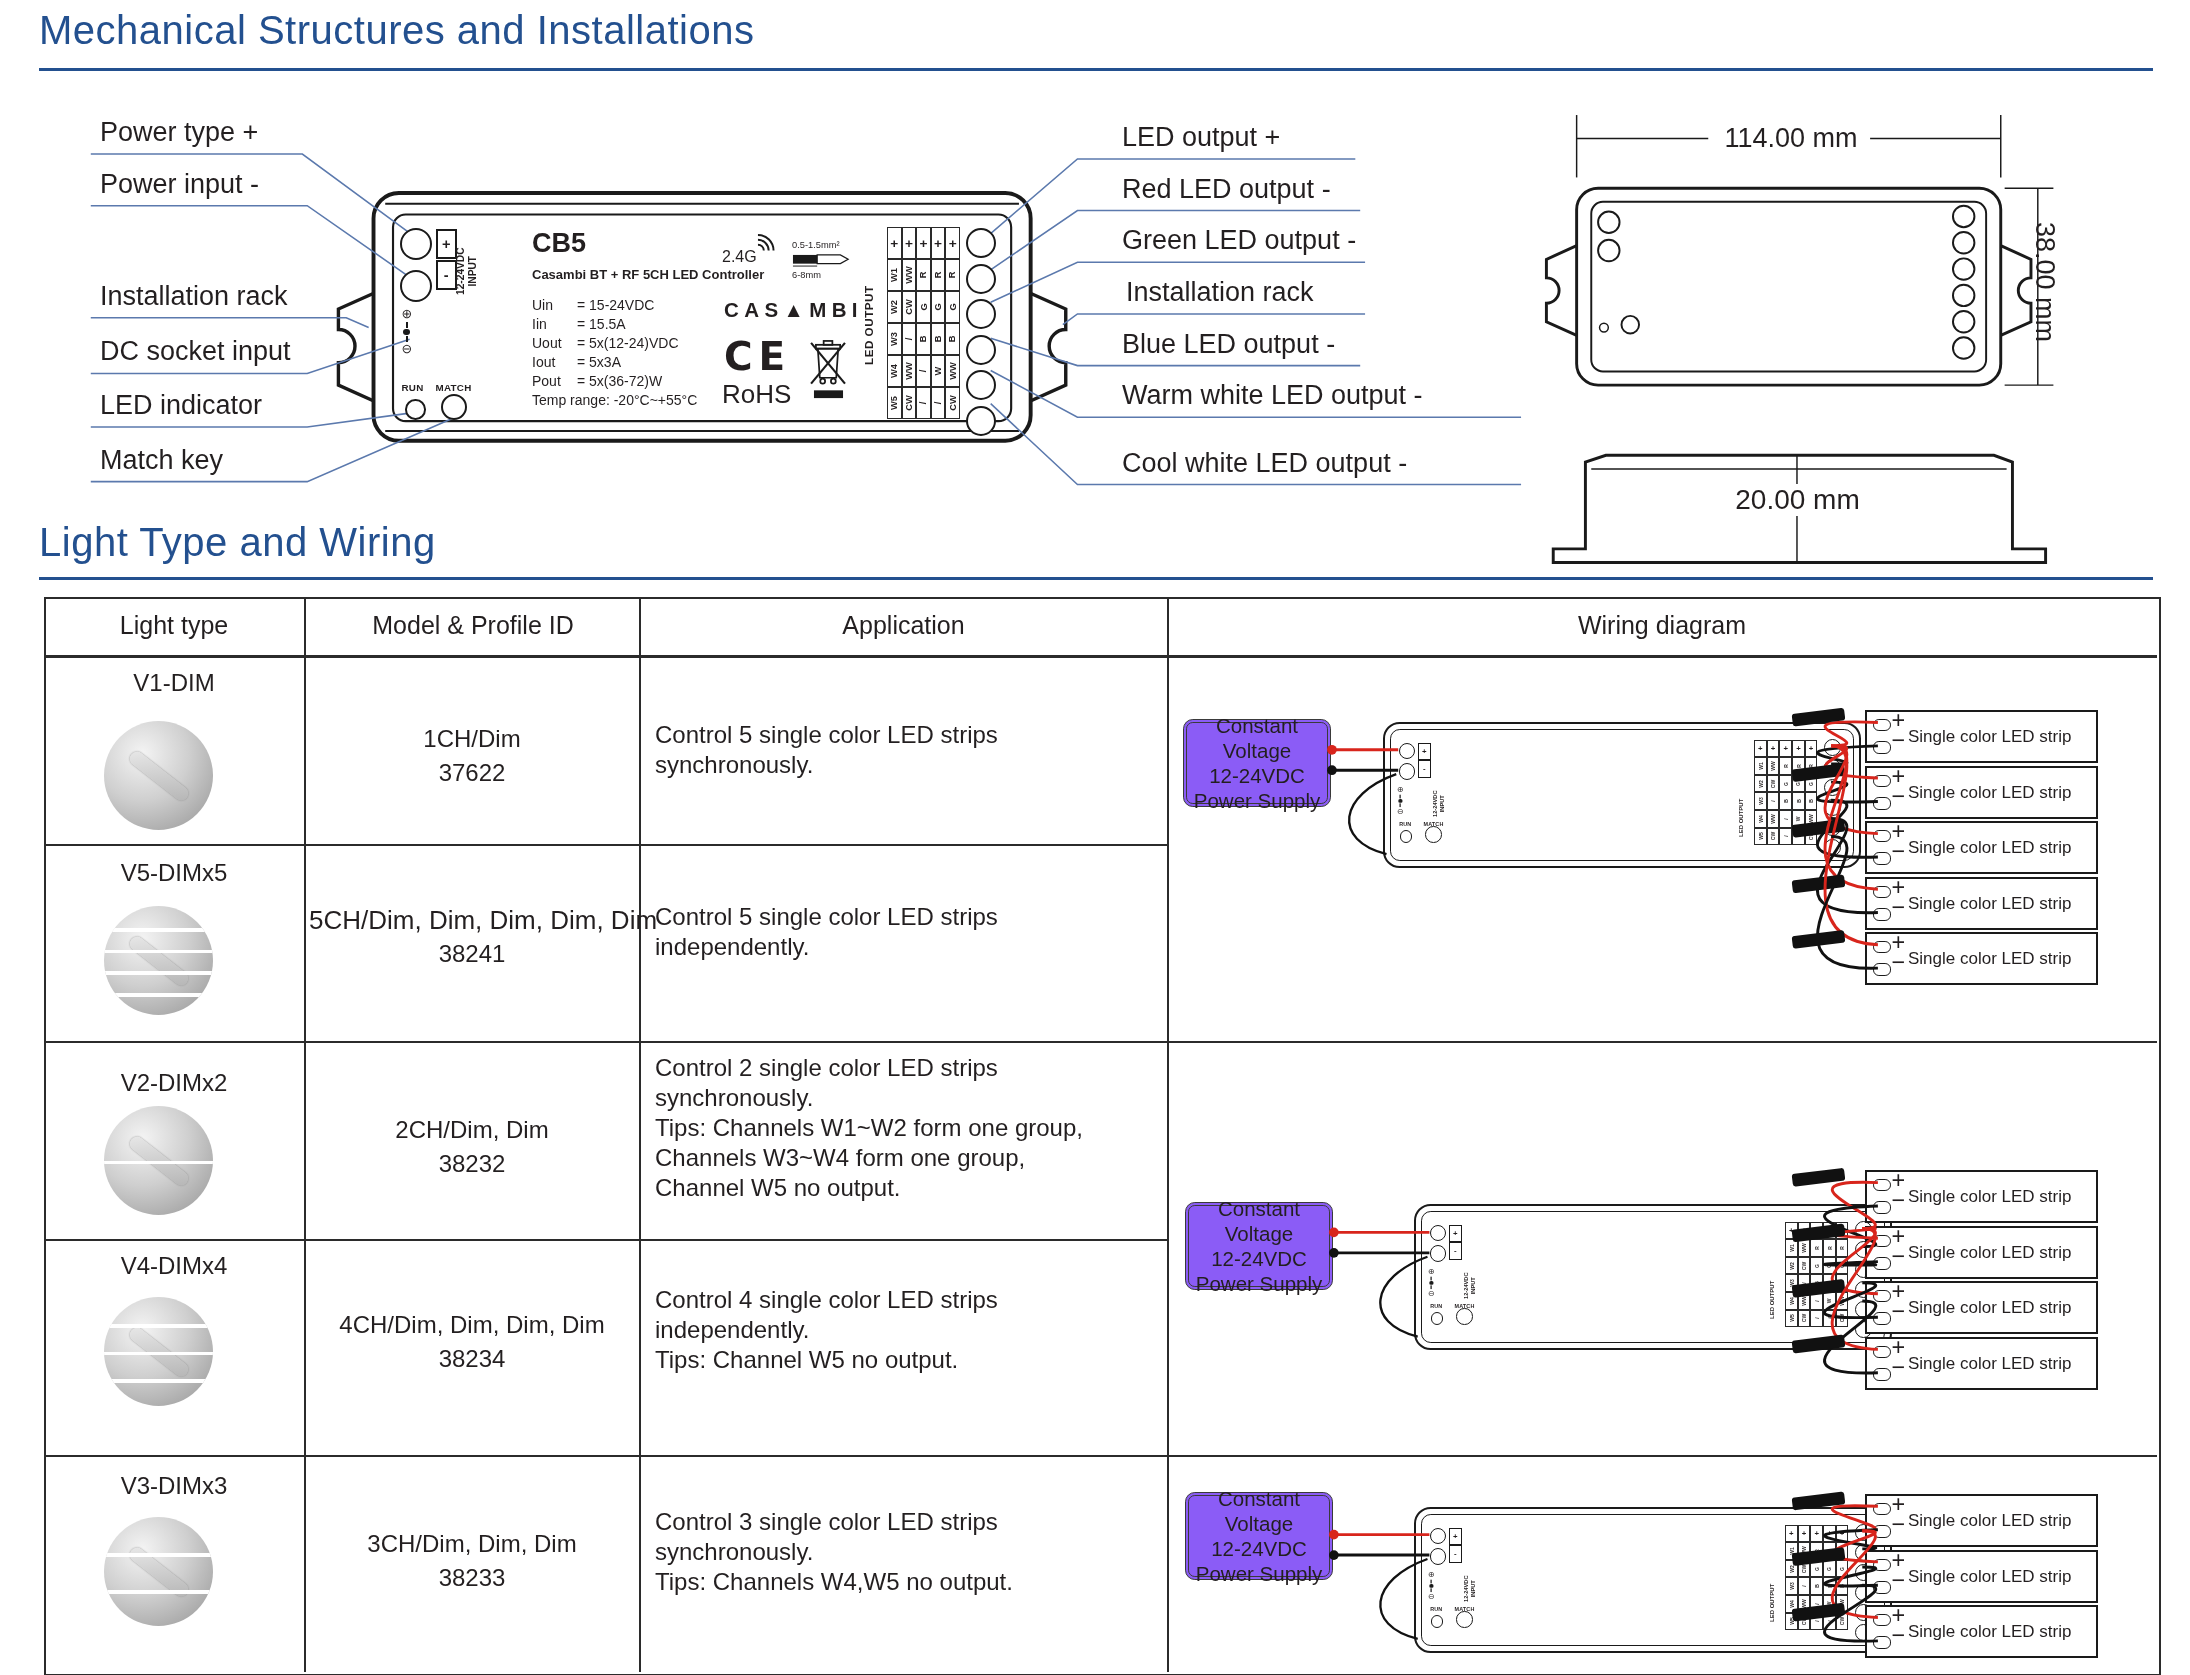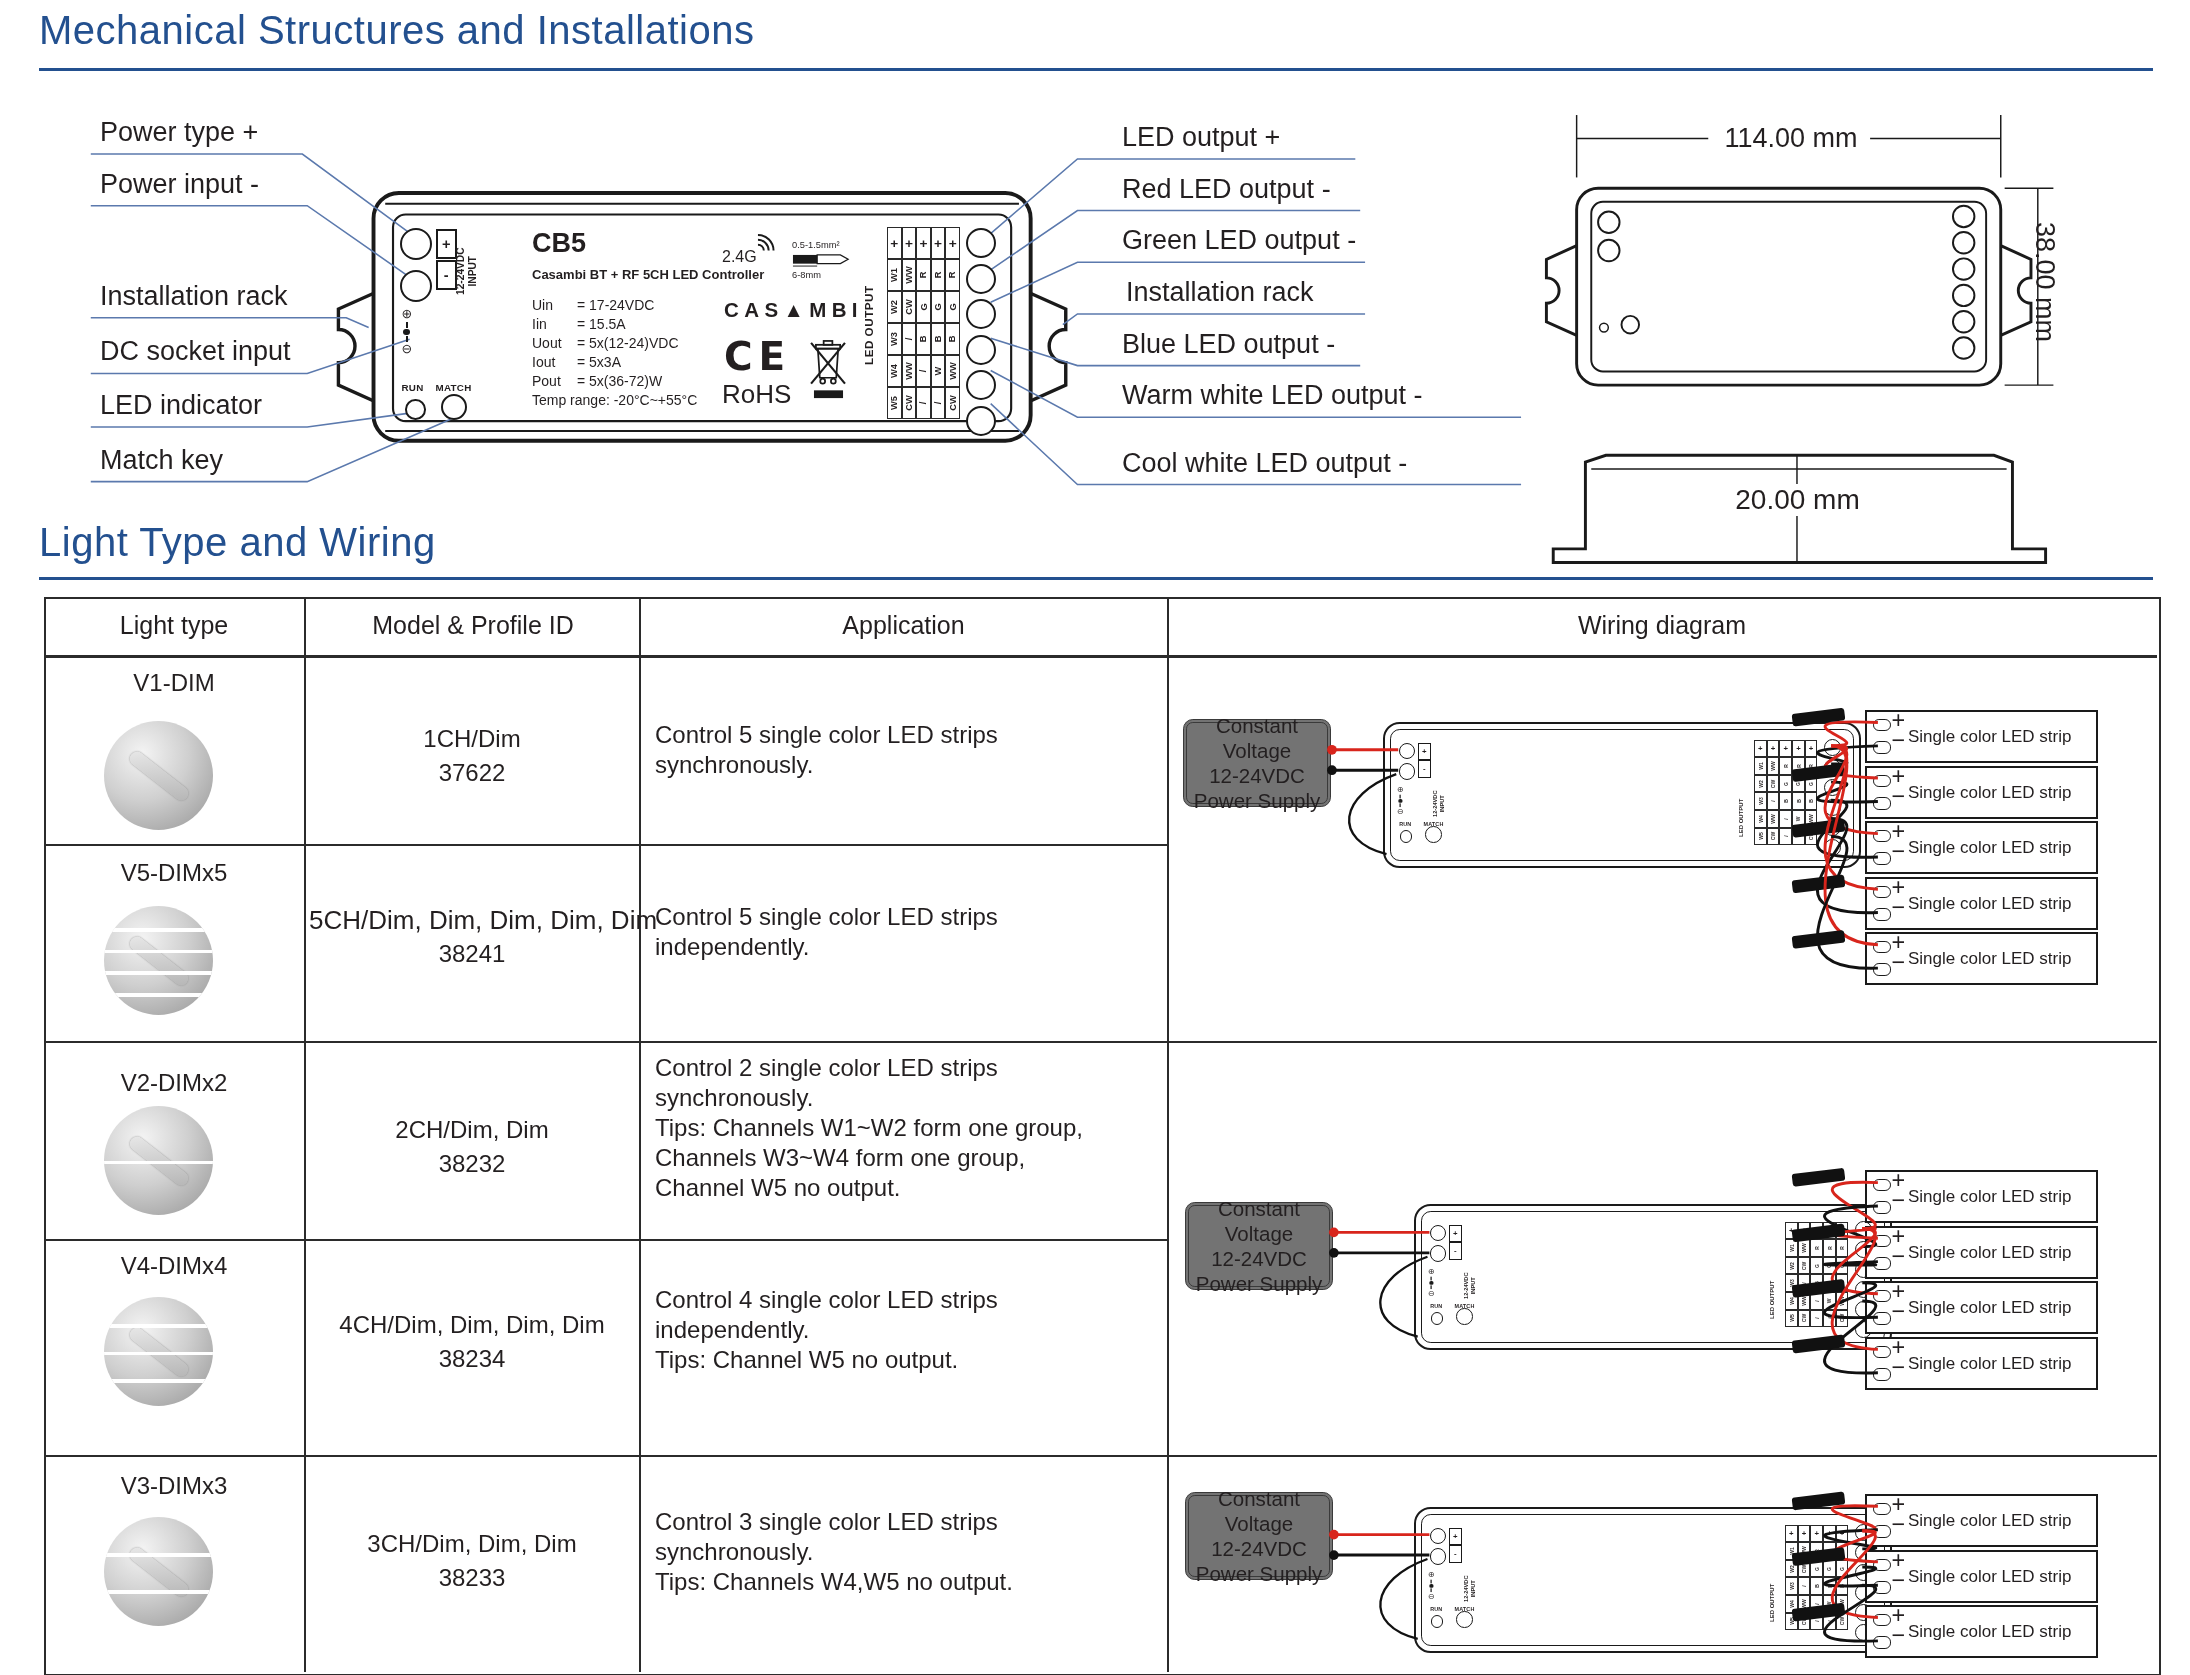--- a/index.html
+++ b/index.html
@@ -61,21 +61,21 @@
   .m-vlabel{left:49px;top:95px;font-size:5.7px;line-height:6.8px;font-weight:600;}
   .m-dc{left:13.7px;top:64px;transform:scale(0.62);transform-origin:0 0;}
   .m-lab{position:absolute;font-size:5.4px;font-weight:600;text-align:center;letter-spacing:0.2px;}
   .m-run{left:7.8px;top:99px;width:29px;} .m-match{left:33px;top:99px;width:35px;}
   .m-ledout{left:355px;top:115px;font-size:6px;font-weight:600;}
   .term-grid.mini-g{left:371px;top:17.6px;grid-template-columns:repeat(5,12.7px);grid-auto-rows:17.6px;}
   .term-grid.mini-g .tcell{font-size:7.8px;font-weight:600;border-width:0.8px;}
   .term-grid.mini-g .tcell.rot span{transform:rotate(-90deg);font-size:5px;font-weight:600;white-space:nowrap;}
   .screw-col.mini-s{left:441px;top:16.6px;}
   .screw-col.mini-s .screw{width:15px;height:15px;border:1.5px solid #1a1a1a;border-radius:50%;margin-bottom:3px;background:#fff;}
-  .power-box{position:absolute;width:146px;height:86px;border:1.5px solid #3a3a3a;border-radius:9.8px;background:#737373;z-index:2;}
+  .power-box{position:absolute;width:146px;height:86px;border:1.5px solid #3a3a3a;border-radius:9.8px;background:#8b5cf6;z-index:2;}
   .power-inner{position:absolute;inset:2.4px;border:1.5px solid #3a3a3a;border-radius:6.8px;
                display:flex;flex-direction:column;justify-content:center;text-align:center;font-size:20.5px;line-height:25px;}
   .strip{position:absolute;width:229px;height:49px;border:2px solid #1a1a1a;background:#fff;z-index:2;}
   .strip .oval{position:absolute;left:5.9px;width:16.6px;height:10.7px;border:1.5px solid #1a1a1a;border-radius:5.9px;}
   .strip .pm{position:absolute;left:24.4px;font-size:23.4px;font-weight:500;line-height:23.4px;}
   .strip .slabel{position:absolute;left:41px;right:2.9px;top:50%;transform:translateY(-50%);
                  font-size:17px;white-space:nowrap;}
   .wire{fill:none;} .wire.red{stroke:#d8251c;stroke-width:3;} .wire.blk{stroke:#111;stroke-width:3;}
   .wire.thin{stroke-width:2.4;}
 </style>
@@ -198,21 +198,21 @@
       <rect x="1" y="4" width="25" height="9" fill="#1a1a1a"></rect>
       <path d="M26 4 H50 L58 8.5 L50 13 H26 Z" fill="none" stroke="#1a1a1a" stroke-width="1.3"></path>
       <path d="M1 15.5 H26" stroke="#1a1a1a" stroke-width="1"></path>
     </svg>
     <div>6-8mm</div>
   </div>
 
   <div class="spec-block" style="left:532px;top:296px;">
     <div class="spec-row">
         <span class="k">Uin</span>
-        <span>= 17-24VDC</span>
+        <span>= 15-24VDC</span>
       </div>
     <div class="spec-row">
         <span class="k">Iin</span>
         <span>= 15.5A</span>
       </div>
     <div class="spec-row">
         <span class="k">Uout</span>
         <span>= 5x(12-24)VDC</span>
       </div>
     <div class="spec-row">

